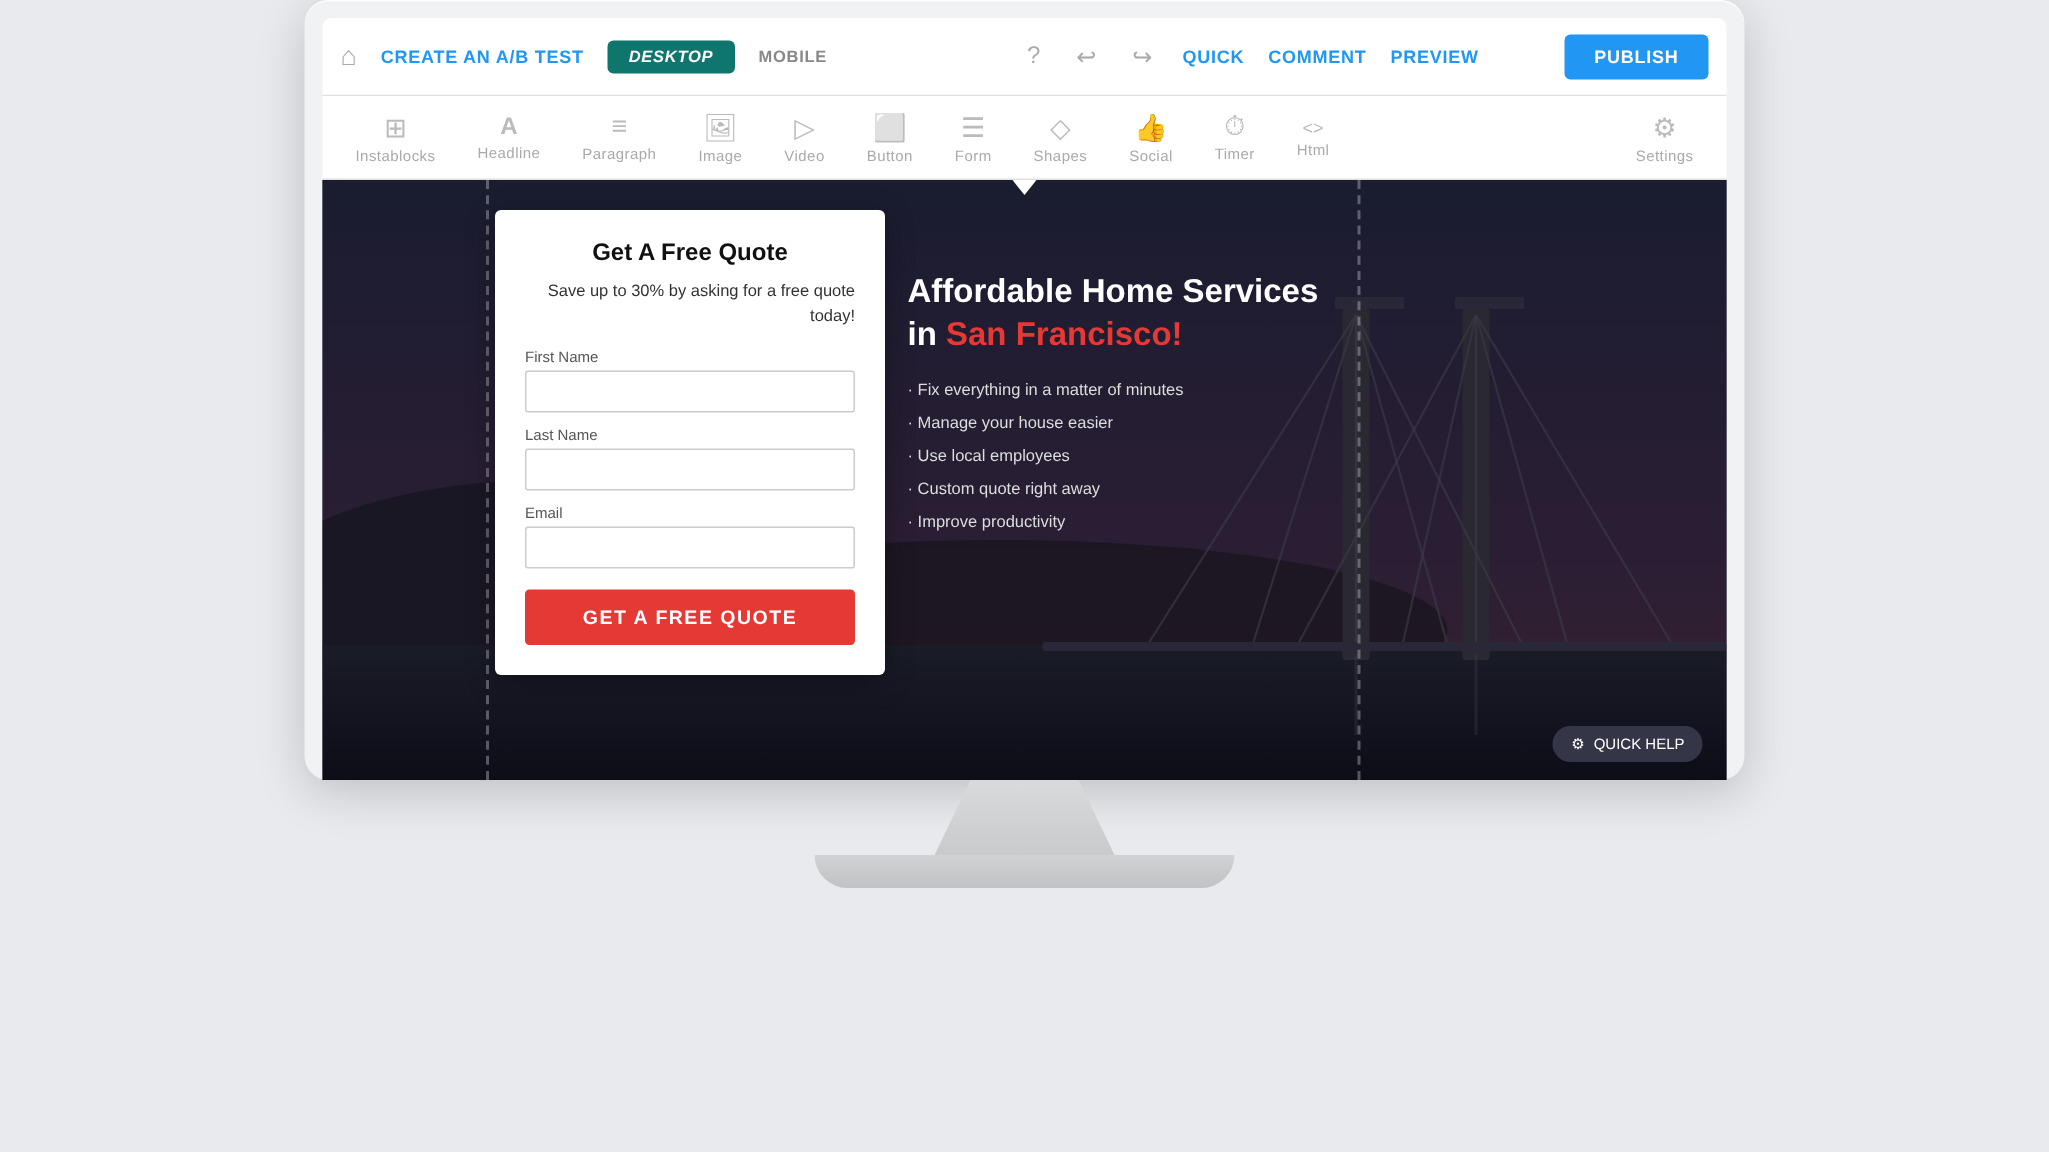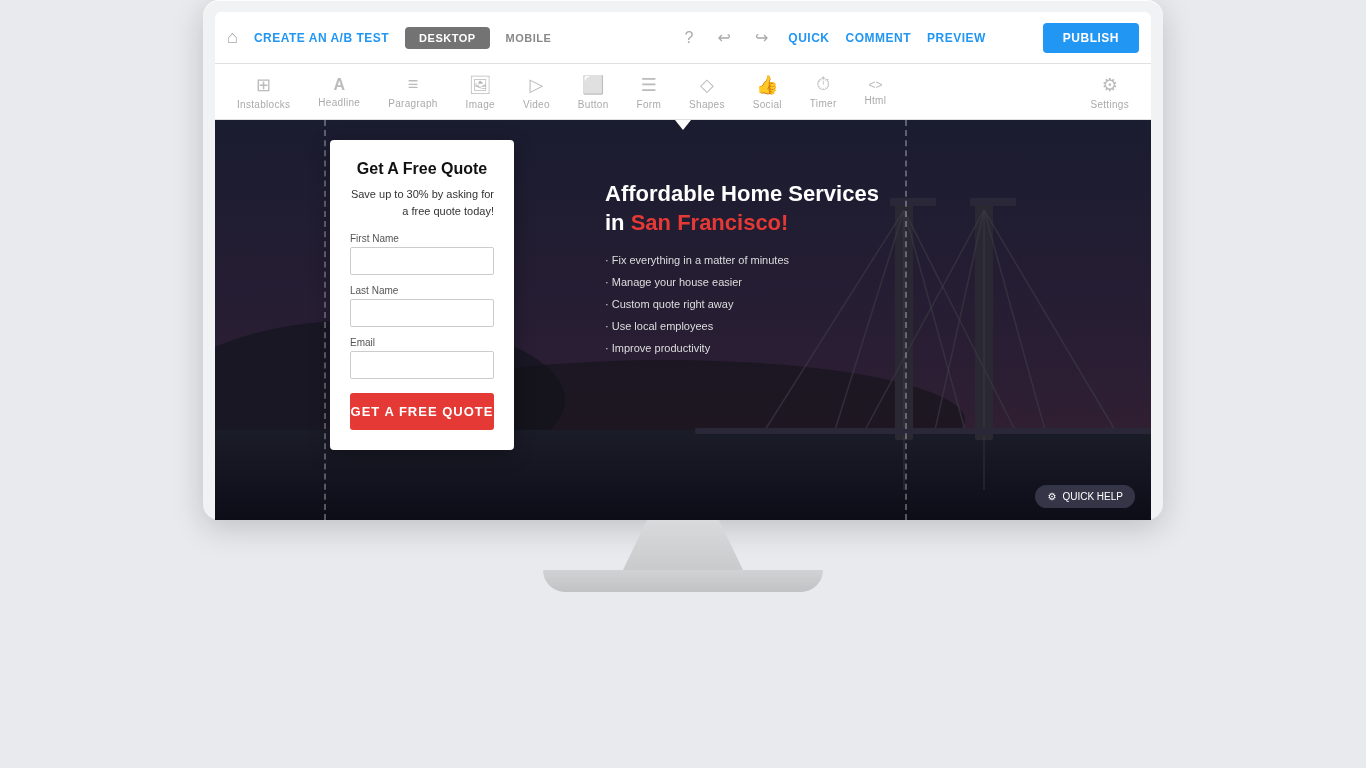--- a/index.html
+++ b/index.html
@@ -67,22 +67,23 @@
       padding: 5px 14px;
       border-radius: 4px;
       font-size: 11px;
       font-weight: 600;
       letter-spacing: 0.5px;
       cursor: pointer;
       border: none;
     }
 
     .device-btn.active {
-      background: #737373;
+      background: #0f766e;
       color: #fff;
+      font-style: italic;
     }
 
     .device-btn.inactive {
       background: transparent;
       color: #888;
     }
 
     .toolbar-spacer { flex: 1; }
 
     .toolbar-icon-btn {
@@ -194,21 +195,21 @@
       border-left: 8px solid transparent;
       border-right: 8px solid transparent;
       border-top: 10px solid #fff;
     }
 
     
     .form-card {
       position: absolute;
       top: 20px;
       left: 115px;
-      width: 184px;
+      width: 260px;
       background: #fff;
       padding: 20px 20px 20px 20px;
       border-radius: 4px;
       box-shadow: 0 4px 20px rgba(0,0,0,0.3);
     }
 
     .form-card-title {
       font-size: 16px;
       font-weight: 800;
       text-align: center;
@@ -479,22 +480,22 @@
       </div>
 
       <div class="right-content">
         <div class="right-heading">
           <span>Affordable Home Services</span><br>
           <span>in </span><span class="right-heading-accent">San Francisco!</span>
         </div>
         <ul class="right-bullets">
           <li>Fix everything in a matter of minutes</li>
           <li>Manage your house easier</li>
+          <li>Use local employees</li>
           <li>Custom quote right away</li>
-          <li>Use local employees</li>
           <li>Improve productivity</li>
         </ul>
       </div>
 
       <div class="quick-help">
         <span>⚙</span>
         <span>QUICK HELP</span>
       </div>
     </div>
 

